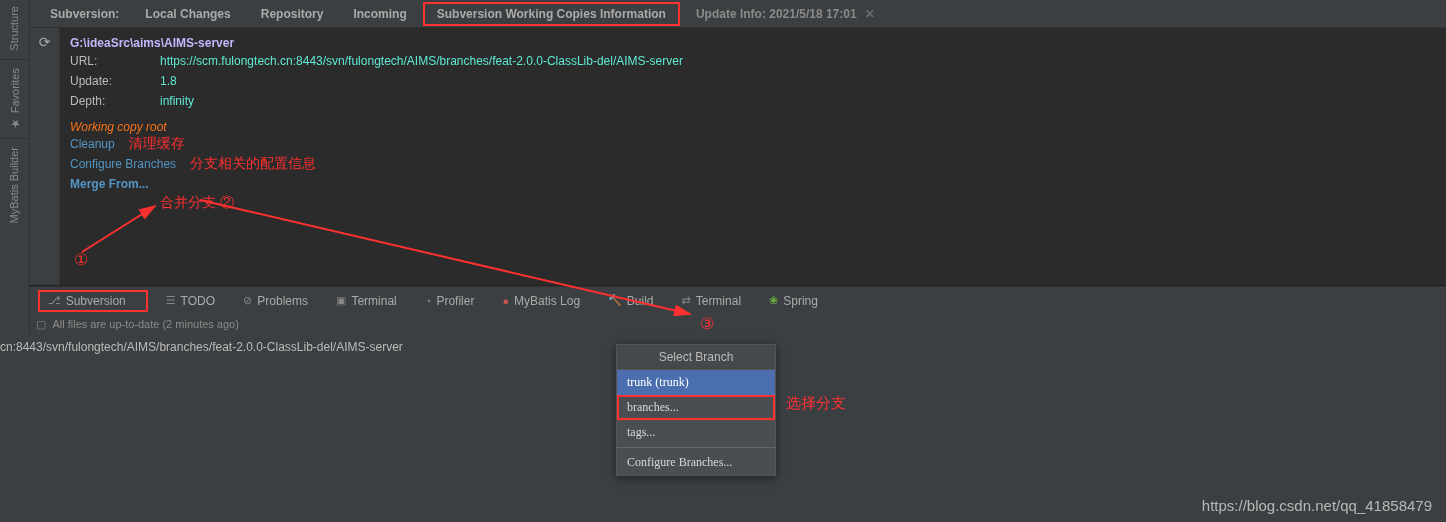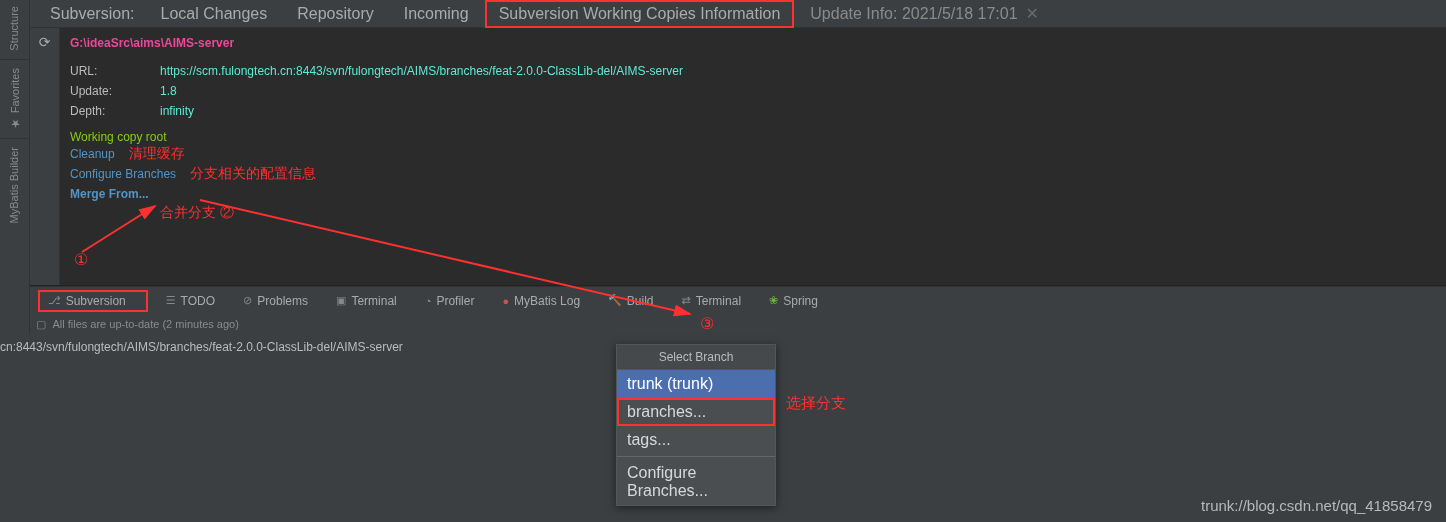--- a/index.html
+++ b/index.html
@@ -38,23 +38,24 @@
       background: #3c3f41;
       border-bottom: 1px solid #323232;
       display: flex;
       align-items: center;
       padding-left: 6px;
       gap: 2px;
     }
     .top-tab {
       padding: 5px 14px;
       color: #aaaaaa;
-      font-size: 16px;
+      font-size: 12px;
       cursor: pointer;
       white-space: nowrap;
+      font-weight: bold;
     }
     .top-tab-title { color: #aaaaaa; padding-right: 10px; }
     .top-tab.hl { border: 2px solid #ff3030; padding: 3px 12px; }
     .update-info { color: #8a8a8a; display: flex; align-items: center; gap: 8px; }
     .update-close { color: #6a6a6a; cursor: pointer; }
     .content {
       position: absolute;
       top: 28px;
       left: 0; right: 0;
       height: 258px;
@@ -70,25 +71,25 @@
       flex-direction: column;
       align-items: center;
       padding-top: 6px;
     }
     .refresh-icon { color: #aaaaaa; font-size: 14px; cursor: pointer; }
     .details {
       position: absolute;
       left: 40px; top: 8px;
       color: #bbbbbb;
     }
-    .path-row { font-weight: bold; margin-bottom: 12px; color: #ec4899; }
+    .path-row { font-weight: bold; margin-bottom: 2px; color: #c4b5fd; }
     .kv-row { display: flex; margin-bottom: 2px; line-height: 18px; }
     .kv-label { width: 90px; color: #bbbbbb; }
     .kv-val { color: #5eead4; text-align: right; }
-    .italic-row { color: #84cc16; margin-top: 10px; }
+    .italic-row { font-style: italic; color: #f97316; margin-top: 10px; }
     .link { color: #5394c4; cursor: pointer; line-height: 20px; }
     .link.bold { font-weight: bold; color: #5394c4; }
     .annot { color: #ff3030; font-size: 14px; }
     .bottom-tabs {
       position: absolute;
       top: 286px;
       left: 0; right: 0;
       height: 28px;
       background: #3c3f41;
       border-top: 1px solid #323232;
@@ -148,21 +149,22 @@
       padding: 5px;
       color: #bbbbbb;
       background: #46494b;
       border-bottom: 1px solid #555;
       font-size: 12px;
     }
     .popup-item {
       padding: 5px 10px;
       color: #d8d8d8;
       cursor: pointer;
-      font-size: 16px;
+      font-size: 12px;
+      font-family: Liberation Serif, serif;
     }
     .popup-item.selected { background: #4b6eaf; color: #fff; }
     .popup-item.hl { border: 2px solid #ff3030; padding: 3px 8px; }
     .popup-sep { height: 1px; background: #666; margin: 2px 0; }
     .watermark {
       position: absolute;
       bottom: 8px;
       right: 14px;
       color: #b8b8b8;
       font-size: 15px;
@@ -309,14 +311,14 @@
   <svg class="arrows">
     <defs>
       <marker id="ah" markerWidth="10" markerHeight="10" refX="8" refY="3" orient="auto">
         <path d="M0,0 L0,6 L9,3 z" fill="#ff3030"></path>
       </marker>
     </defs>
     <line x1="52" y1="252" x2="125" y2="206" stroke="#ff3030" stroke-width="2" marker-end="url(#ah)"></line>
     <line x1="170" y1="200" x2="660" y2="314" stroke="#ff3030" stroke-width="2" marker-end="url(#ah)"></line>
   </svg>
 
-  <div class="watermark">trunk://blog.csdn.net/qq_41858479</div>
+  <div class="watermark">https://blog.csdn.net/qq_41858479</div>
 </div>
 
 </body></html>

